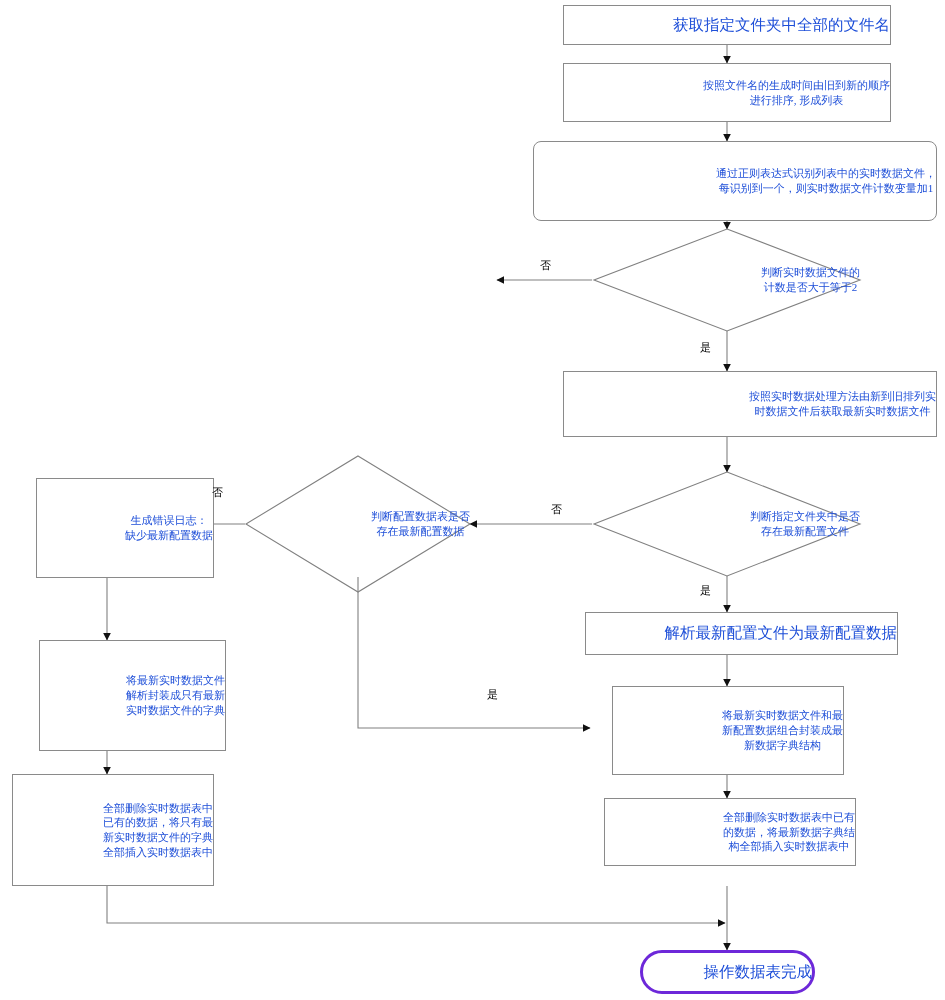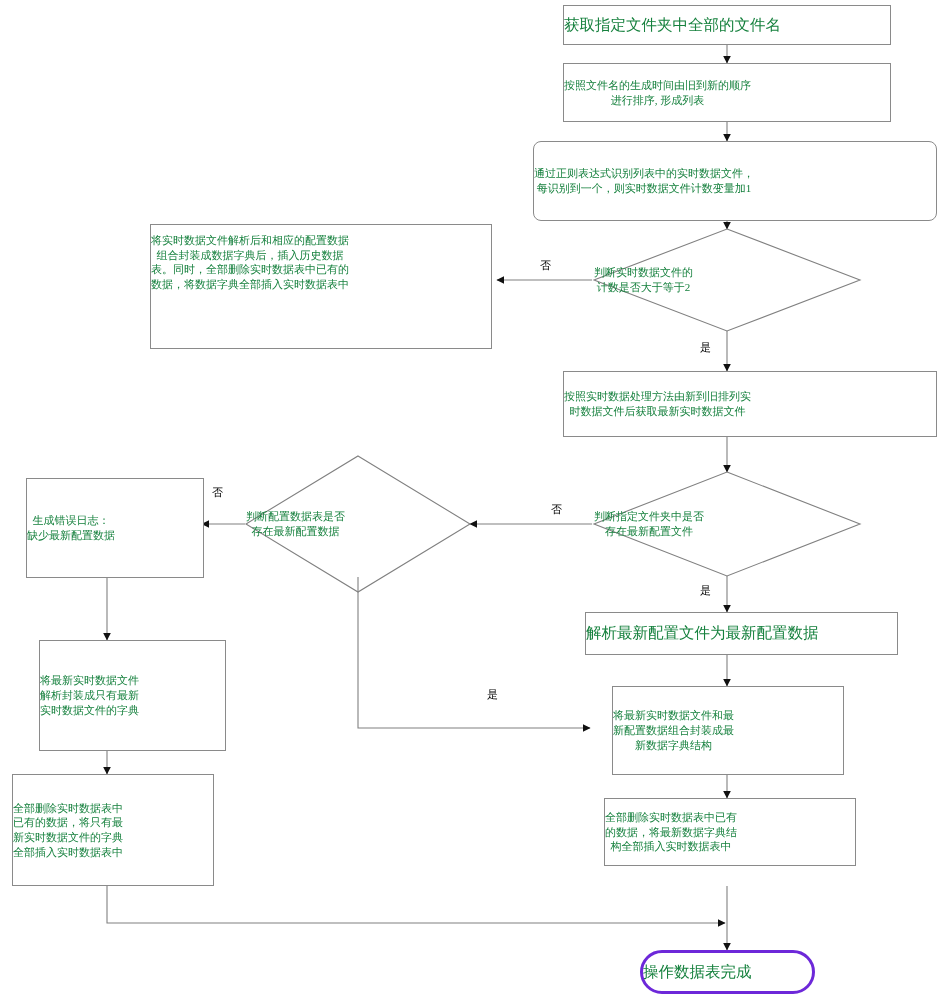--- a/index.html
+++ b/index.html
@@ -22,23 +22,23 @@
     left: 0;
     top: 0;
     width: 945px;
     height: 1000px;
   }
   .node {
     position: absolute;
     box-sizing: border-box;
     display: flex;
     align-items: center;
-    justify-content: flex-start;
+    justify-content: flex-end;
     text-align: center;
-    color: #15803d;
+    color: #1d4ed8;
     line-height: 1.34;
     white-space: pre-line;
     z-index: 2;
   }
   .node.process {
     border: 1px solid #8a8a8a;
     background: #ffffff;
   }
   .node.terminal {
     border: 3px solid #6d28d9;
@@ -126,43 +126,37 @@
   <div class="node process f14" style="left:533px; top:141px; width:404px; height:80px;border-radius:8px;">
     <span>通过正则表达式识别列表中的实时数据文件，
 每识别到一个，则实时数据文件计数变量加1</span>
   </div>
 
   <div class="node decision f14" style="left:594px; top:229px; width:266px; height:102px;">
     <span class="decision-label">判断实时数据文件的
 计数是否大于等于2</span>
   </div>
 
-  <div class="node process f14" style="left:150px; top:224px; width:342px; height:125px;">
-    <span style="align-self:flex-start; margin-top:8px;">将实时数据文件解析后和相应的配置数据
-组合封装成数据字典后，插入历史数据
-表。同时，全部删除实时数据表中已有的
-数据，将数据字典全部插入实时数据表中</span>
-  </div>
 
   <div class="node process f14" style="left:563px; top:371px; width:374px; height:66px;">
     <span>按照实时数据处理方法由新到旧排列实
 时数据文件后获取最新实时数据文件</span>
   </div>
 
   <div class="node decision f14" style="left:594px; top:472px; width:266px; height:104px;">
     <span class="decision-label">判断指定文件夹中是否
 存在最新配置文件</span>
   </div>
 
   <div class="node decision f14" style="left:246px; top:456px; width:224px; height:136px;">
     <span class="decision-label">判断配置数据表是否
 存在最新配置数据</span>
   </div>
 
-  <div class="node process f14" style="left:26px; top:478px; width:178px; height:100px;">
+  <div class="node process f14" style="left:36px; top:478px; width:178px; height:100px;">
     <span>生成错误日志：
 缺少最新配置数据</span>
   </div>
 
   <div class="node process f15" style="left:585px; top:612px; width:313px; height:43px;">
     <span>解析最新配置文件为最新配置数据</span>
   </div>
 
   <div class="node process f14" style="left:612px; top:686px; width:232px; height:89px;">
     <span>将最新实时数据文件和最

